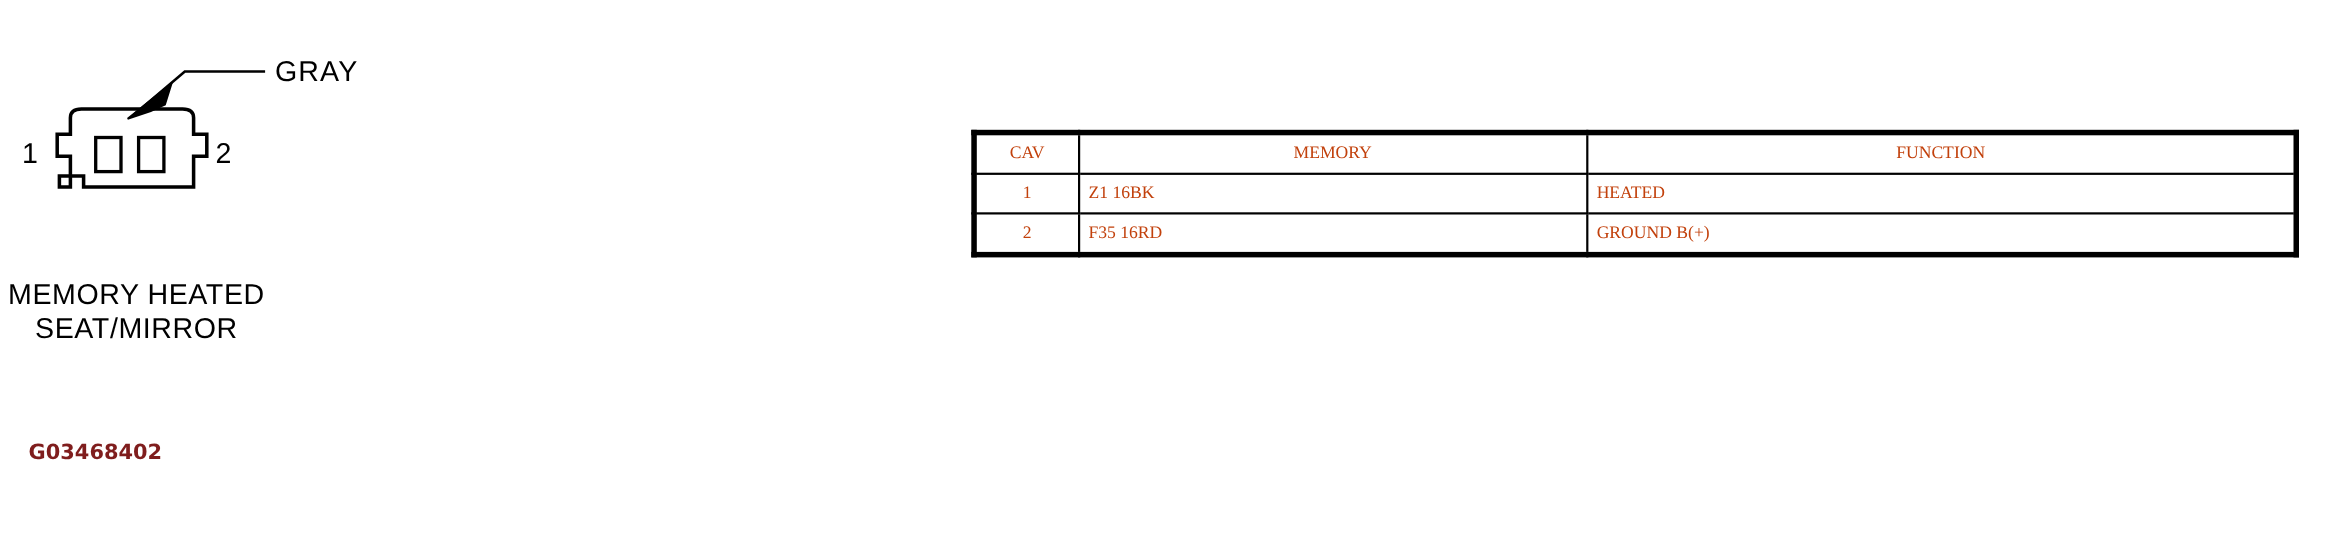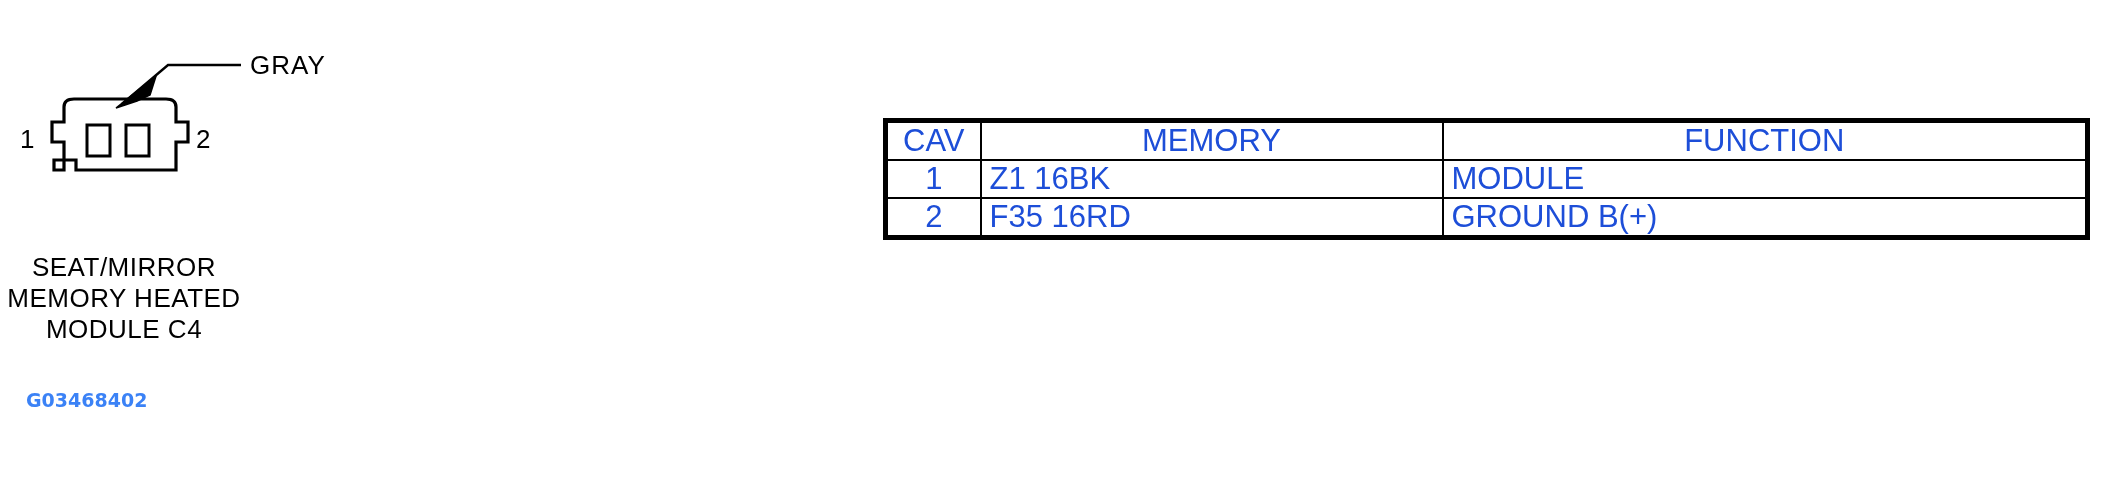--- a/index.html
+++ b/index.html
@@ -47,26 +47,26 @@
     color: #000000;
   }
   #connector-caption .cap-line {
     display: block;
     white-space: nowrap;
   }
 
   #drawing-id {
     position: absolute;
     left: 26px;
-    top: 389px;
+    top: 400px;
     font-family: "DejaVu Sans", sans-serif;
     font-size: 19px;
     font-weight: 700;
     letter-spacing: 0px;
-    color: #3b82f6;
+    color: #7f1d1d;
     white-space: nowrap;
   }
 
   
   #pinout-table {
     position: absolute;
     left: 883px;
     top: 118px;
     width: 1202px;
     border-collapse: collapse;
@@ -76,24 +76,24 @@
   }
   #pinout-table col.c-cav  { width: 95px; }
   #pinout-table col.c-ckt  { width: 462px; }
   #pinout-table col.c-fn   { width: 645px; }
 
   #pinout-table th,
   #pinout-table td {
     border: 2px solid #000000;
     padding: 0;
     height: 34px;
-    font-family: Liberation Sans, sans-serif;
-    font-size: 31px;
+    font-family: Liberation Serif, serif;
+    font-size: 16px;
     font-weight: 400;
-    color: #1d4ed8;
+    color: #c2410c;
     vertical-align: middle;
     overflow: hidden;
     white-space: nowrap;
   }
   #pinout-table thead th {
     text-align: center;
   }
   #pinout-table tbody td.cell-cav {
     text-align: center;
   }
@@ -144,23 +144,22 @@
 
       <rect x="126" y="125" width="23" height="31" fill="none" stroke="#000000" stroke-width="3"></rect>
 
       <text x="20" y="148" font-family="Liberation Sans, sans-serif" font-size="26" fill="#000000">1</text>
       <text x="196" y="148" font-family="Liberation Sans, sans-serif" font-size="26" fill="#000000">2</text>
 
       <text x="250" y="74" font-family="Liberation Sans, sans-serif" font-size="26" letter-spacing="1" fill="#000000">GRAY</text>
     </svg>
 
     <div id="connector-caption">
+      <span class="cap-line">MEMORY HEATED</span>
       <span class="cap-line">SEAT/MIRROR</span>
-      <span class="cap-line">MEMORY HEATED</span>
-      <span class="cap-line">MODULE C4</span>
     </div>
 
     <div id="drawing-id">G03468402</div>
   </div>
 
   <table id="pinout-table">
     <colgroup>
       <col class="c-cav">
       <col class="c-ckt">
       <col class="c-fn">
@@ -169,21 +168,21 @@
       <tr>
         <th>CAV</th>
         <th>MEMORY</th>
         <th>FUNCTION</th>
       </tr>
     </thead>
     <tbody>
       <tr>
         <td class="cell-cav">1</td>
         <td class="cell-text">Z1 16BK</td>
-        <td class="cell-text">MODULE</td>
+        <td class="cell-text">HEATED</td>
       </tr>
       <tr>
         <td class="cell-cav">2</td>
         <td class="cell-text">F35 16RD</td>
         <td class="cell-text">GROUND B(+)</td>
       </tr>
     </tbody>
   </table>
 
 </div>

